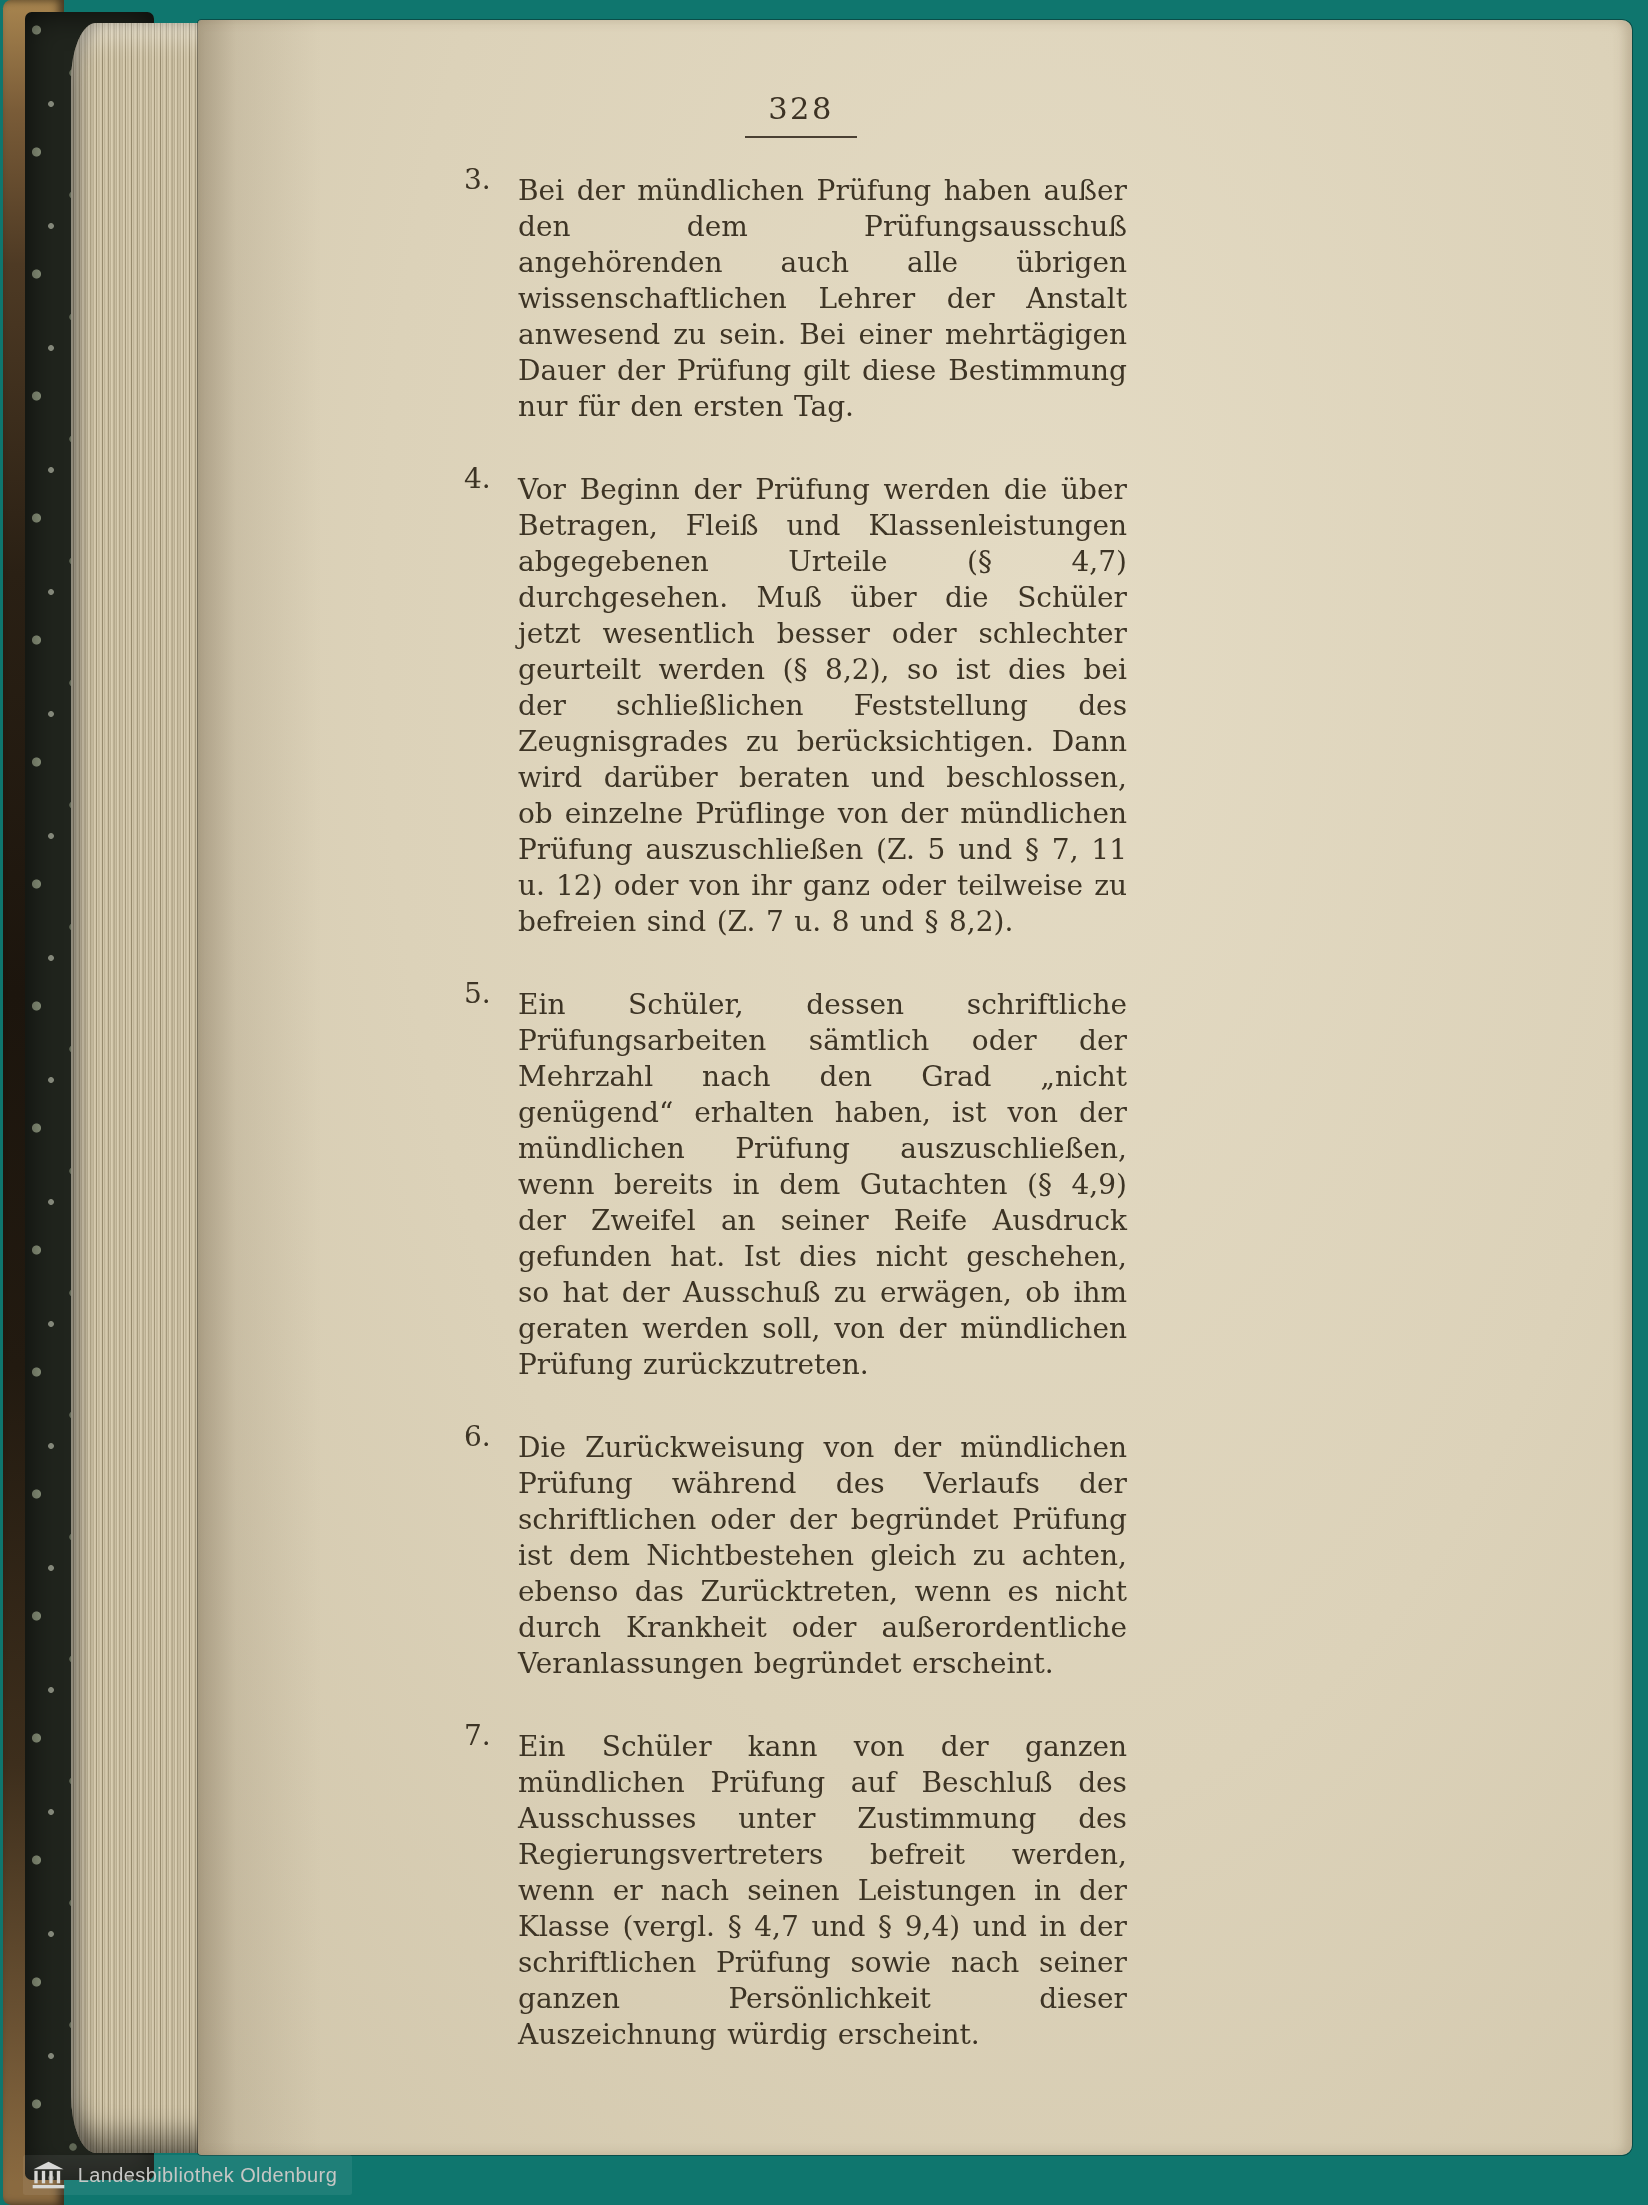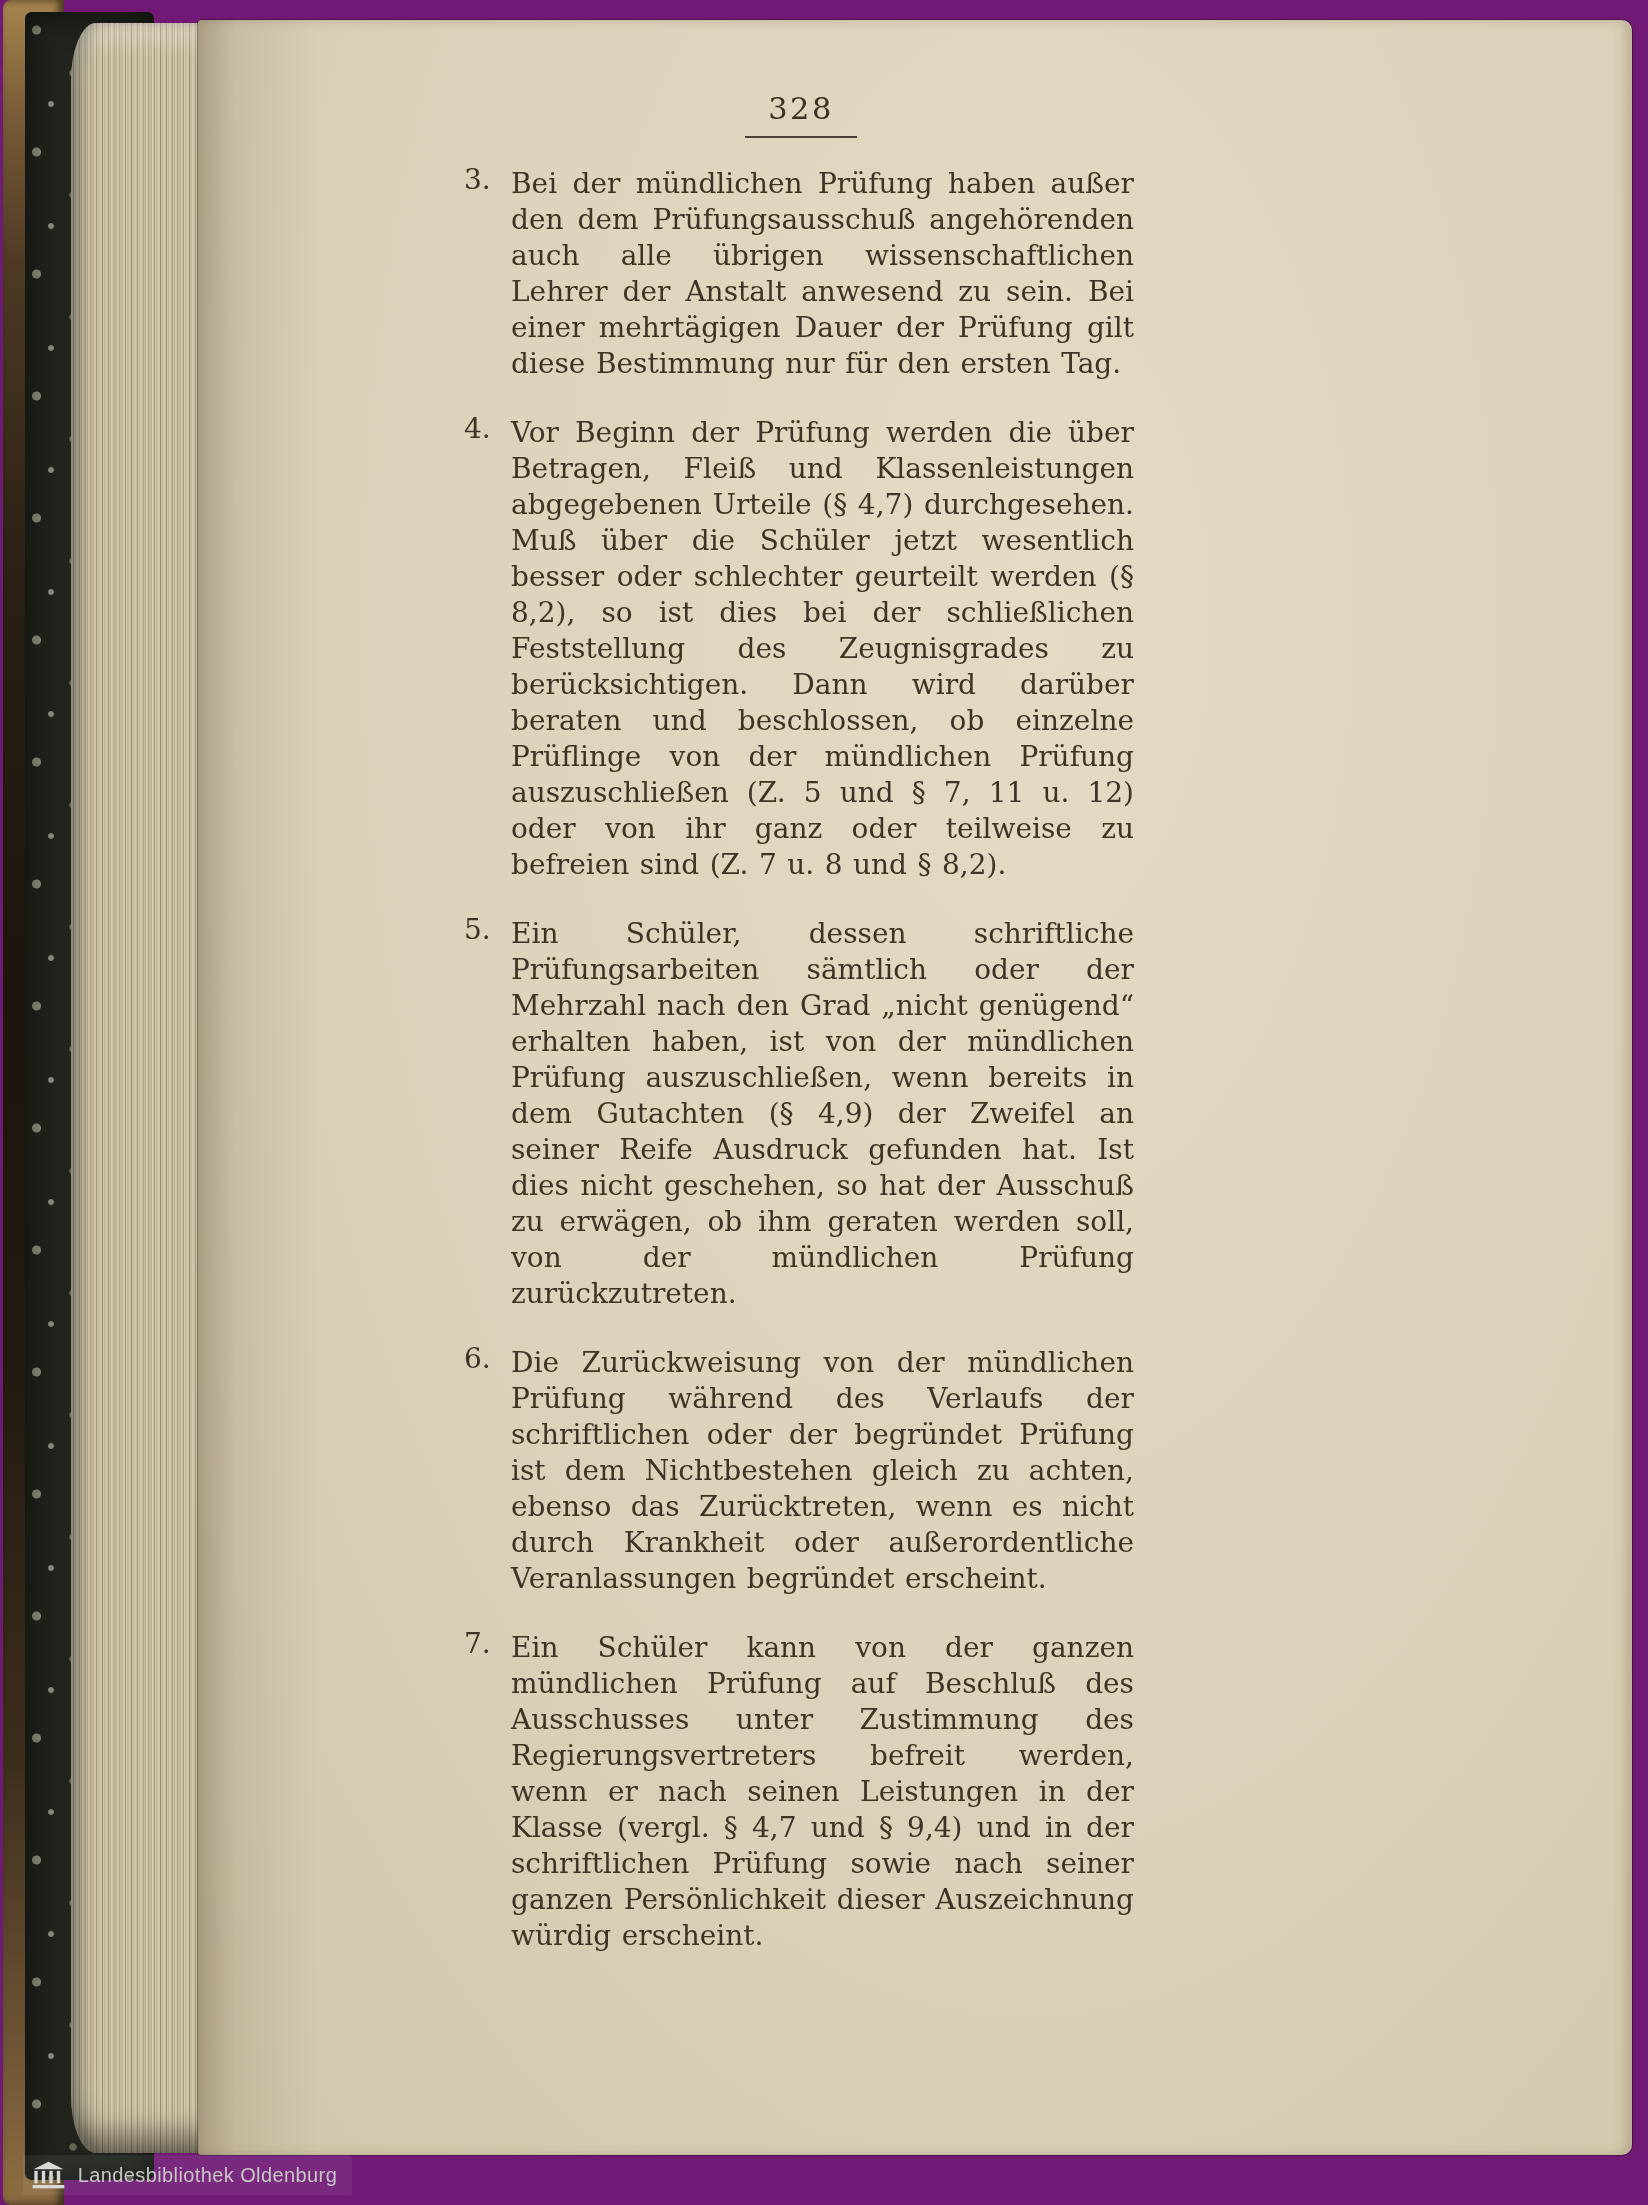--- a/index.html
+++ b/index.html
@@ -1,20 +1,20 @@
 <!DOCTYPE html>
 <html lang="de" style="font-size:13px"><head>
 <meta charset="utf-8">
 <style>
   html,body{margin:0;padding:0;}
   body{width:1649px;height:2205px;background:#0a0a0a;overflow:hidden;}
 
   .screen{
     position:relative;width:1649px;height:2205px;
-    background:#701a75;
+    background:#0f766e;
     font-family:"DejaVu Serif", serif;
   }
 
   
   .leather{
     position:absolute;left:3.3px;top:0;width:61px;height:2205px;
     background:linear-gradient(180deg,
       #a8854f 0%, #7a5c38 5%, #4e3a24 12%, #2a2014 26%,
       #1c150d 45%, #221a10 62%, #3d2e1c 80%, #6b5233 92%, #8a6a40 99%);
     border-radius:8.2px 0 0 8.2px;
@@ -69,21 +69,21 @@
   }
 
   .content{
     position:absolute;left:266px;top:142px;width:674px;
     font-size:28px;line-height:36px;color:#3d3425;
     text-align:justify;
     hyphens:auto;
   }
   .item{display:flex;margin:0 0 25px 0;}
   .item .num{flex:0 0 43px;text-align:left;}
-  .item .txt{flex:1;margin:4px;word-spacing:1.6px;}
+  .item .txt{flex:1;margin:11px;word-spacing:1.6px;}
 
   
   .watermark{
     position:absolute;left:23px;bottom:10px;
     display:flex;align-items:center;gap:11.5px;
     background:rgba(255,255,255,.07);
     padding:5px 15px 5px 8.2px;border-radius:2.5px;justify-content:space-between;
   }
   .watermark .logo{display:block;}
   .watermark .wm-text{

